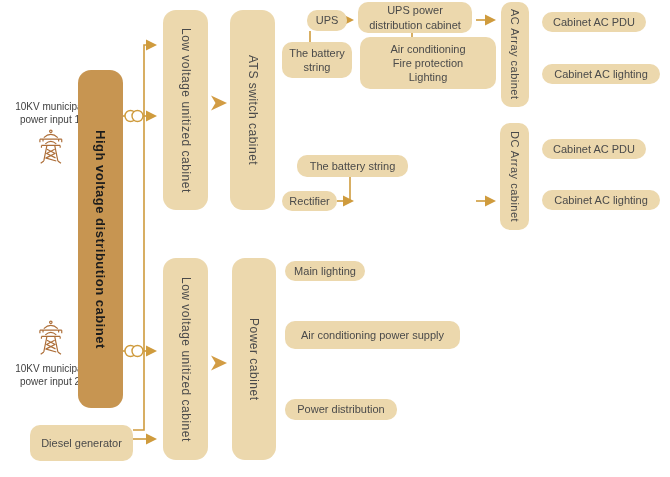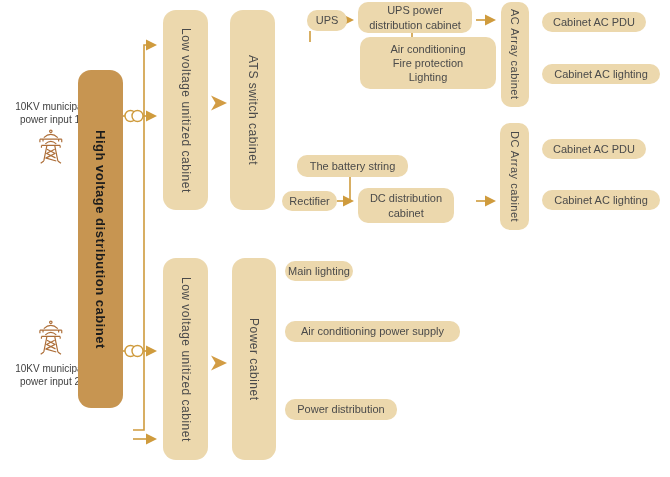--- a/index.html
+++ b/index.html
@@ -112,30 +112,31 @@
     <span class="vtext">AC Array cabinet</span>
   </div>
 
   <div class="vbox narrow" style="left:500px;top:123px;width:29px;height:107px;border-radius:10px;">
     <span class="vtext">DC Array cabinet</span>
   </div>
 
   <div class="box" style="left:283px;top:10px;width:40px;height:21px;margin-left:24px;">UPS</div>
   <div class="box" style="left:358px;top:2px;width:114px;height:31px;">UPS power
 distribution cabinet</div>
+  <div class="box" style="left:282px;top:42px;width:70px;height:36px;">The battery
+string</div>
   <div class="box" style="left:360px;top:37px;width:136px;height:52px;">Air conditioning
 Fire protection
 Lighting</div>
   <div class="box" style="left:542px;top:12px;width:104px;height:20px;">Cabinet AC PDU</div>
   <div class="box" style="left:542px;top:64px;width:118px;height:20px;">Cabinet AC  lighting</div>
 
   <div class="box" style="left:297px;top:155px;width:111px;height:22px;">The battery string</div>
   <div class="box" style="left:282px;top:191px;width:55px;height:20px;">Rectifier</div>
-  <div class="box" style="left:358px;top:188px;width:96px;height:35px;">DC distribution
-cabinet</div>
   <div class="box" style="left:542px;top:139px;width:104px;height:20px;">Cabinet AC PDU</div>
   <div class="box" style="left:542px;top:190px;width:118px;height:20px;">Cabinet AC  lighting</div>
 
-  <div class="box" style="left:285px;top:261px;width:68px;height:20px;">Main lighting</div>
-  <div class="box" style="left:285px;top:321px;width:175px;height:21px;">Air conditioning power supply</div>
+  <div class="box" style="left:30px;top:425px;width:103px;height:36px;">Diesel generator</div>
+  <div class="box" style="left:285px;top:261px;width:80px;height:20px;">Main lighting</div>
+  <div class="box" style="left:285px;top:321px;width:175px;height:28px;">Air conditioning power supply</div>
   <div class="box" style="left:285px;top:380px;width:112px;height:21px;margin-top:19px;">Power distribution</div>
 
 </div>
 
 </body></html>

